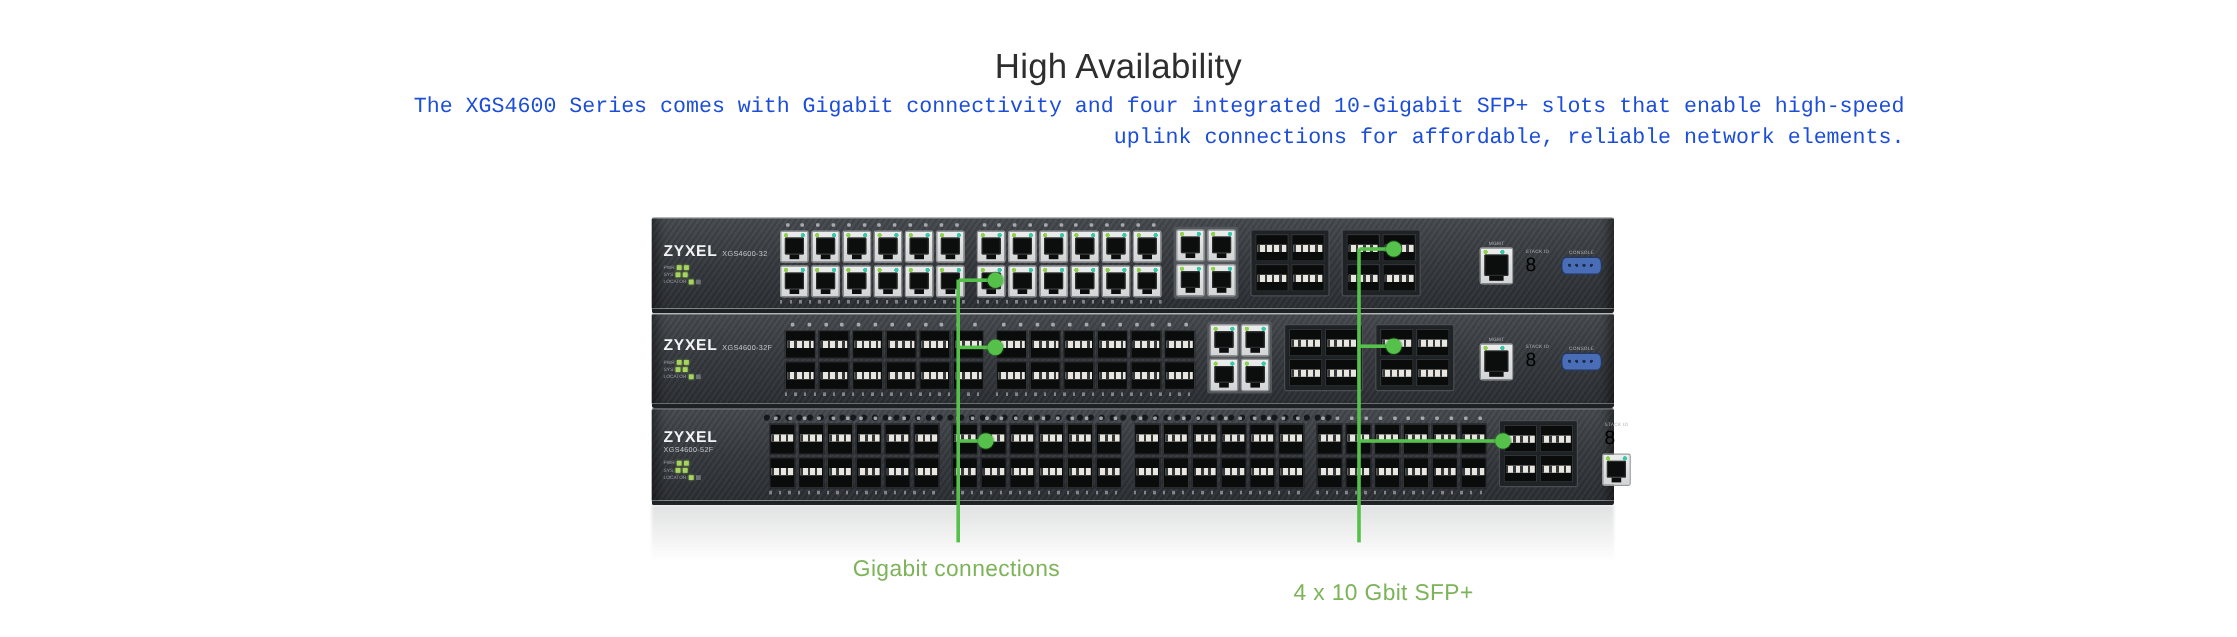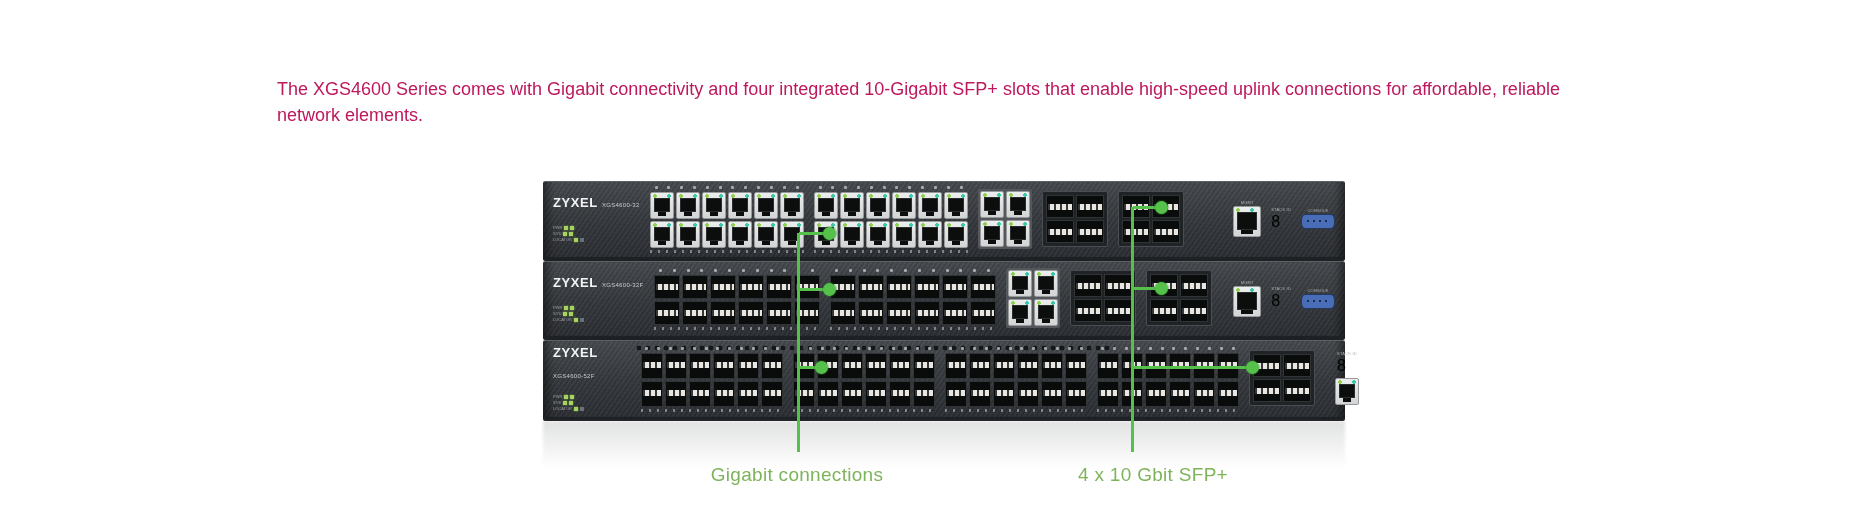--- a/index.html
+++ b/index.html
@@ -3,40 +3,40 @@
 <meta charset="utf-8">
 <style>
   html,body{margin:0;padding:0;background:#fff;}
   #canvas{position:relative;width:1864px;height:531px;overflow:hidden;background:#fff;
           font-family:"Liberation Sans",sans-serif;}
 
   
   .title{position:absolute;top:40px;left:0;width:100%;text-align:center;
          font-size:29px;font-weight:400;color:#2e2e2e;letter-spacing:.2px;}
   .subtitle{position:absolute;top:76px;left:50%;transform:translateX(-50%);
-            width:1310px;text-align:left;font-size:18px;line-height:26px;color:#be185d;}
+            width:1310px;text-align:right;font-size:18px;line-height:26px;color:#1d4ed8;font-family:Liberation Mono, monospace;}
 
   
   .stack{position:absolute;left:543px;top:181px;width:802px;}
   .switch{position:relative;display:flex;align-items:center;box-sizing:border-box;
           width:100%;padding:4px 10px 6px 10px;column-gap:10px;border-radius:2px;
           background:
             repeating-linear-gradient(125deg, rgba(255,255,255,.03) 0 2px, rgba(0,0,0,.06) 2px 4px),
             linear-gradient(#45494d,#34373b 55%,#2b2e32);
           border-top:1px solid #5c6165;border-bottom:4px solid #1e2123;
           box-shadow:inset 14px 0 10px -10px rgba(0,0,0,.5), inset -14px 0 10px -10px rgba(0,0,0,.5);}
   .switch--rj45{height:80px;}
   .switch--sfp{height:79px;}
   .switch--sfp48{height:81px;}
   .switch--sfp48::before{content:"";position:absolute;left:92px;right:230px;top:3px;height:9px;
           background:radial-gradient(circle 2.5px at 4px 4px,#101214 2.4px,transparent 2.6px);
           background-size:9px 9px;opacity:.9;}
 
   
-  .brand{display:flex;flex-direction:column;justify-content:center;gap:13px;min-width:78px;}
+  .brand{display:flex;flex-direction:column;justify-content:center;gap:2px;min-width:78px;}
   .brand .line1{display:flex;align-items:baseline;gap:4px;}
   .logo{color:#f2f3f4;font-weight:bold;font-size:13px;letter-spacing:.6px;}
   .model{color:#c6cacd;font-size:6px;letter-spacing:.3px;}
   .leds{margin-top:3px;display:flex;flex-direction:column;gap:2px;}
   .ledrow{display:flex;align-items:center;gap:2px;}
   .ledrow .lab{font-size:4px;color:#9aa0a4;line-height:4px;}
   .led{width:4px;height:4px;background:var(--led-green);box-shadow:0 0 2px rgba(160,220,90,.8);}
   .led.off{background:#6a7074;box-shadow:none;}
 
   
@@ -90,20 +90,21 @@
   .gdot{position:absolute;width:13px;height:13px;border-radius:50%;
         background:var(--accent-line);box-shadow:0 0 0 1px rgba(40,130,40,.35);}
   .ann-label{position:absolute;top:464px;transform:translateX(-50%);
         font-size:19px;color:var(--accent-text);letter-spacing:.3px;white-space:nowrap;}
 </style>
 </head>
 <body>
 
 <div id="canvas" style="--accent-line: #55c14b; --accent-text: #7db45a; --led-green: #a6d45e; --display-green: #8df04c; --console-blue: #4a6db8;">
 
+  <div class="title">High Availability</div>
   <div class="subtitle">The XGS4600 Series comes with Gigabit connectivity and four integrated 10-Gigabit SFP+ slots that enable high-speed uplink connections for affordable, reliable network elements.</div>
 
   <div class="stack" id="stack">
       <div class="switch switch--rj45">
         <div class="brand">
           <div class="line1">
             <span class="logo">ZYXEL</span>
             <span class="model">XGS4600-32</span>
           </div>
           <div class="leds">
@@ -514,15 +515,15 @@
   <div class="gdot" style="left:815px;top:361px;"></div>
   <div class="ann-label" style="left:797px;">Gigabit connections</div>
 
   <div class="gl" style="left:1131px;top:207px;width:3px;height:245px;"></div>
   <div class="gl" style="left:1133px;top:206px;width:28px;height:3px;"></div>
   <div class="gl" style="left:1133px;top:287px;width:28px;height:3px;"></div>
   <div class="gl" style="left:1133px;top:366px;width:119px;height:3px;"></div>
   <div class="gdot" style="left:1155px;top:201px;"></div>
   <div class="gdot" style="left:1155px;top:282px;"></div>
   <div class="gdot" style="left:1246px;top:361px;"></div>
-  <div class="ann-label" style="left:1153px;">4 x 10 Gbit SFP+</div>
+  <div class="ann-label" style="left:1153px;margin-top:20px;">4 x 10 Gbit SFP+</div>
 
 </div>
 
 </body></html>

